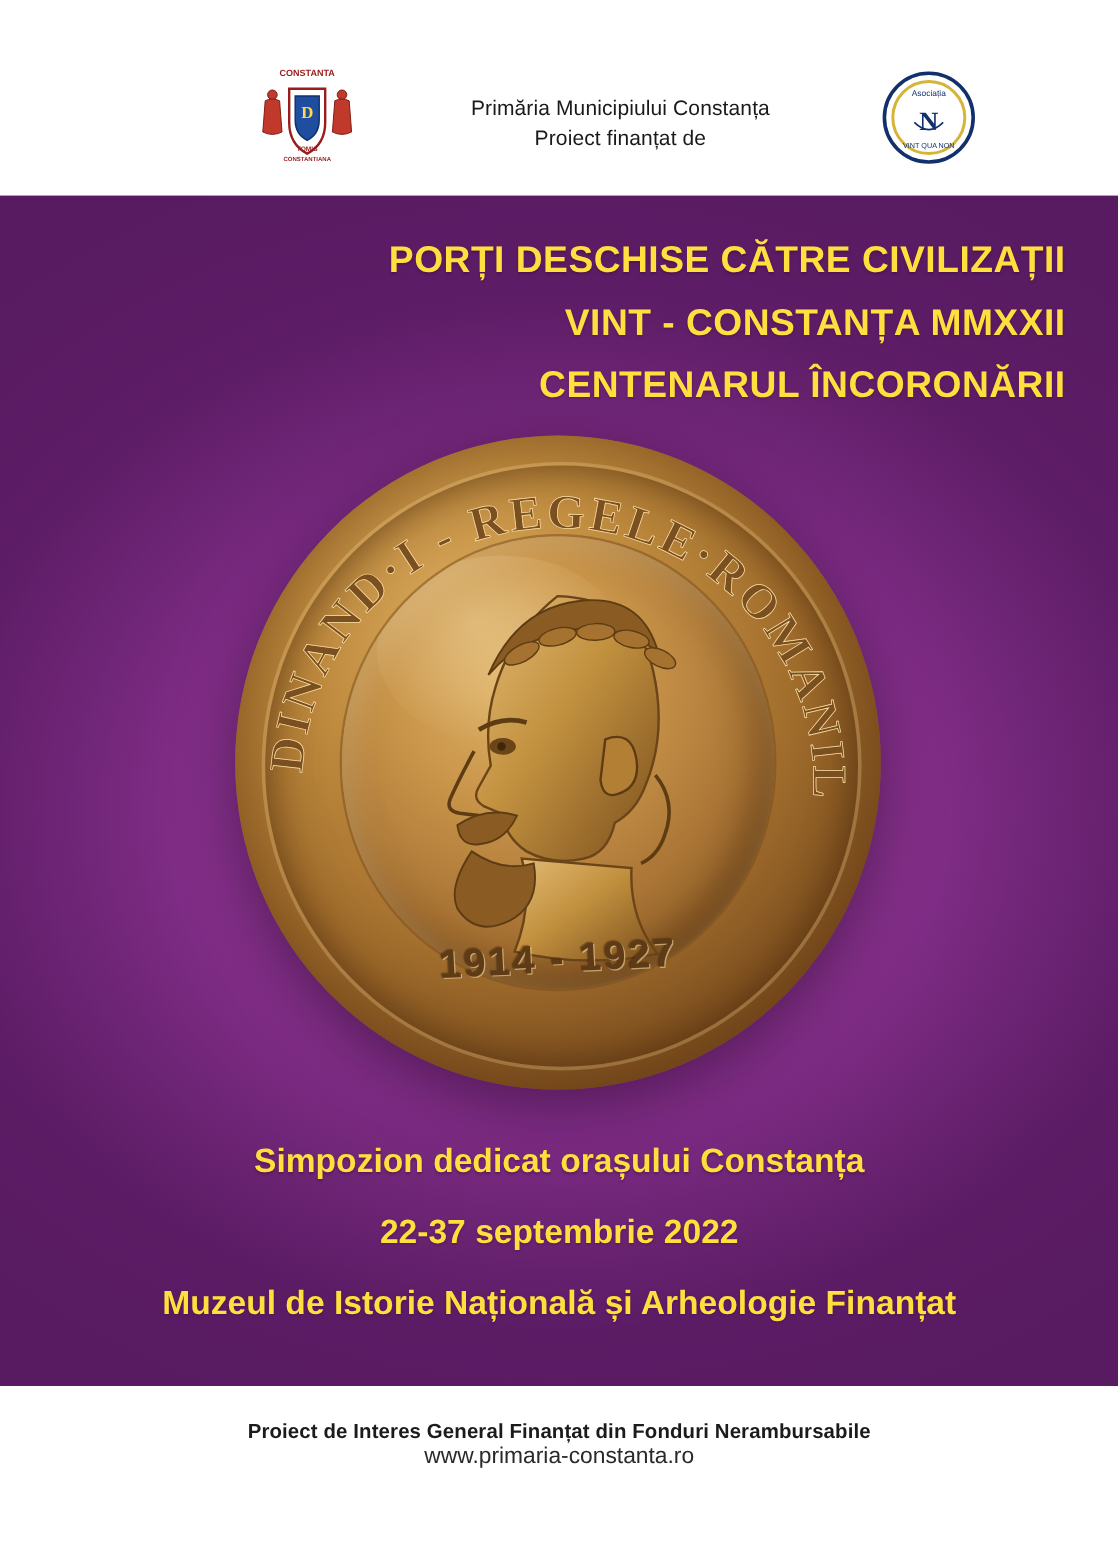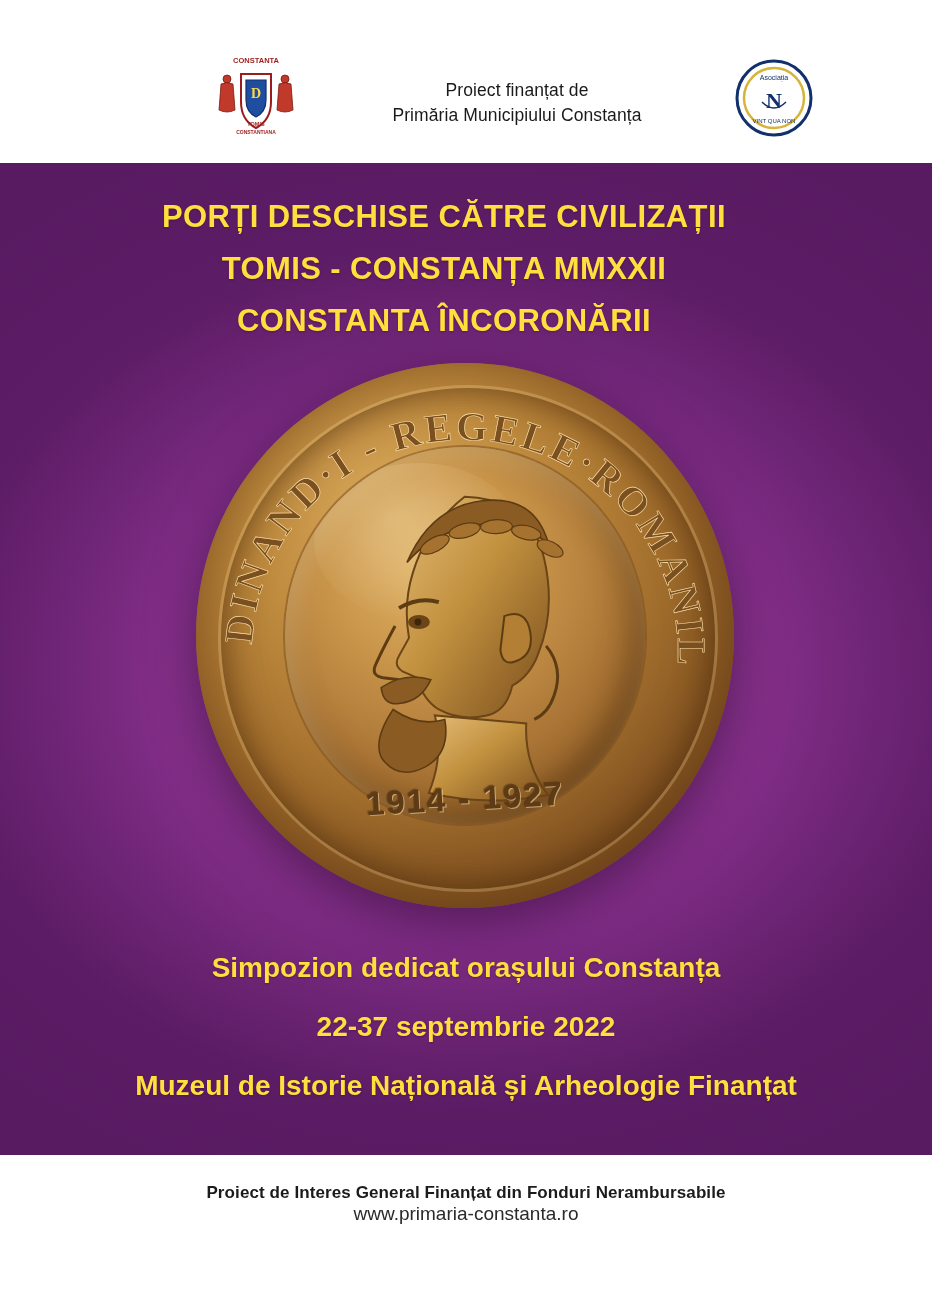--- a/index.html
+++ b/index.html
@@ -83,21 +83,21 @@
     background:
       radial-gradient(ellipse 700px 560px at 50% 50%, rgba(190,90,180,0.30) 0%, rgba(140,50,140,0.10) 45%, rgba(70,20,80,0.28) 100%);
     pointer-events: none;
   }
 
   .title-block {
     position: absolute;
     left: 0;
     top: 38px;
     width: 888px;
-    text-align: center;
+    text-align: right;
     z-index: 5;
   }
   .title-line {
     display: block;
     color: #ffdf3d;
     font-weight: bold;
     font-size: 31px;
     letter-spacing: 0.4px;
     line-height: 1.0;
     margin-bottom: 21px;
@@ -238,44 +238,44 @@
 
           <path d="M31 22 h30 v28 q0 18 -15 26 q-15 -8 -15 -26 z" fill="#ffffff" stroke="#9b1c1c" stroke-width="2"></path>
           <path d="M36 28 h20 v20 q0 12 -10 17 q-10 -5 -10 -17 z" fill="#1f4ea1" stroke="#14306a" stroke-width="1.2"></path>
           <text x="46" y="46" text-anchor="middle" font-family="Liberation Serif, serif" font-size="14" font-weight="bold" fill="#ffd94a">D</text>
           <text x="46" y="74" text-anchor="middle" font-family="Liberation Sans, sans-serif" font-size="5.5" font-weight="bold" fill="#9b1c1c">TOMIS</text>
           <text x="46" y="82" text-anchor="middle" font-family="Liberation Sans, sans-serif" font-size="5" font-weight="bold" fill="#9b1c1c">CONSTANTIANA</text>
         </svg>
       </div>
 
       <div class="funding-text">
+        <span>Primăria Municipiului Constanța</span>
         <span>Proiect finanțat de</span>
-        <span>Primăria Municipiului Constanța</span>
       </div>
 
       <div class="assoc-logo">
         <svg viewBox="0 0 80 80" width="80" height="80" aria-hidden="true">
           <circle cx="40" cy="40" r="37" fill="#ffffff" stroke="#12306b" stroke-width="3"></circle>
           <circle cx="40" cy="40" r="30" fill="#ffffff" stroke="#d6b43a" stroke-width="2.5"></circle>
           <text x="40" y="22" text-anchor="middle" font-family="Liberation Sans, sans-serif" font-size="7" fill="#12306b">Asociația</text>
           <text x="40" y="50" text-anchor="middle" font-family="Liberation Serif, serif" font-size="22" font-weight="bold" fill="#12306b">N</text>
           <path d="M28 44 q12 12 24 0" stroke="#12306b" stroke-width="1.4" fill="none"></path>
           <text x="40" y="65" text-anchor="middle" font-family="Liberation Sans, sans-serif" font-size="6" fill="#12306b">VINT QUA NON</text>
         </svg>
       </div>
 
     </div>
   </div>
 
   <div class="body-area">
 
     <div class="title-block">
       <span class="title-line">PORȚI DESCHISE CĂTRE CIVILIZAȚII</span>
-      <span class="title-line">TOMIS - CONSTANȚA MMXXII</span>
-      <span class="title-line">CONSTANTA ÎNCORONĂRII</span>
+      <span class="title-line">VINT - CONSTANȚA MMXXII</span>
+      <span class="title-line">CENTENARUL ÎNCORONĂRII</span>
     </div>
 
     <div class="medal-wrap">
       <div class="medal">
         <div class="medal-rim"></div>
 
         <svg class="medal-text" viewBox="0 0 538 545" aria-hidden="true">
           <defs>
             <path id="arcTop" d="M 56 290 A 213 213 0 0 1 482 290"></path>
           </defs>

